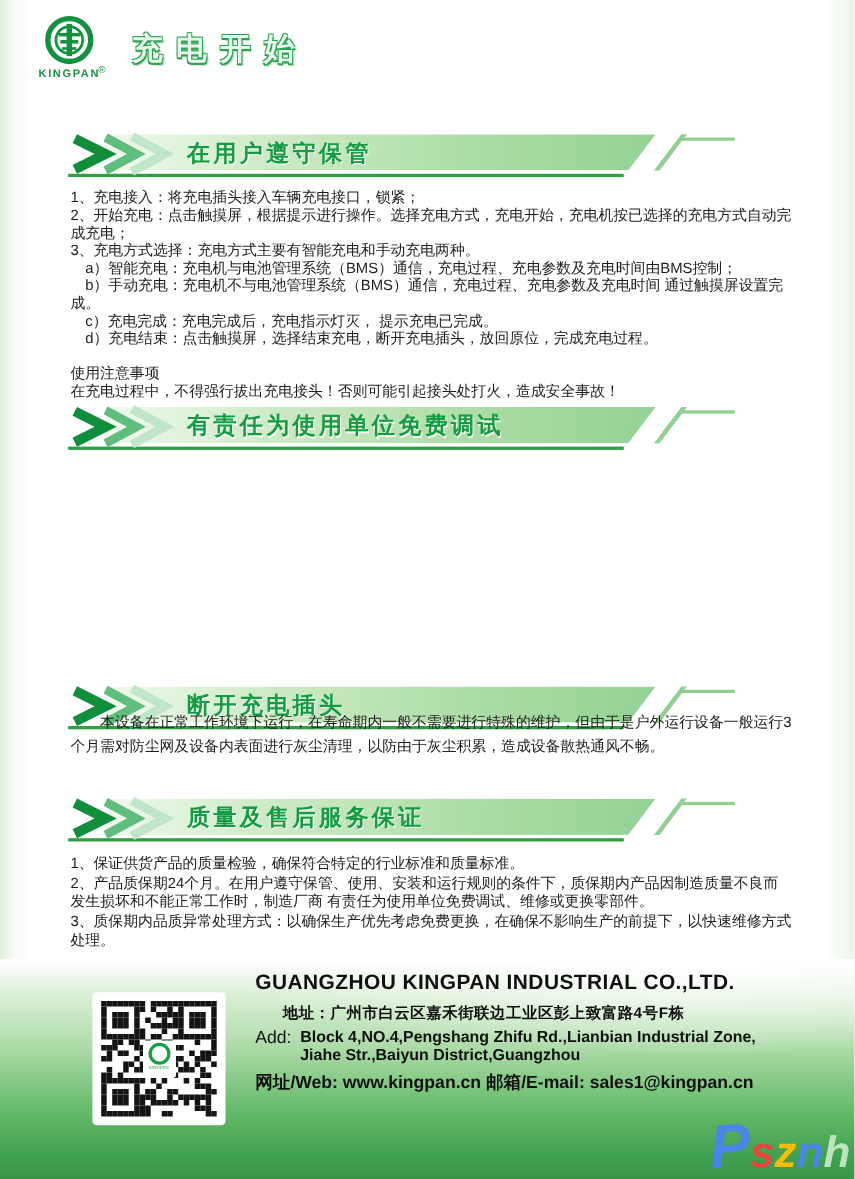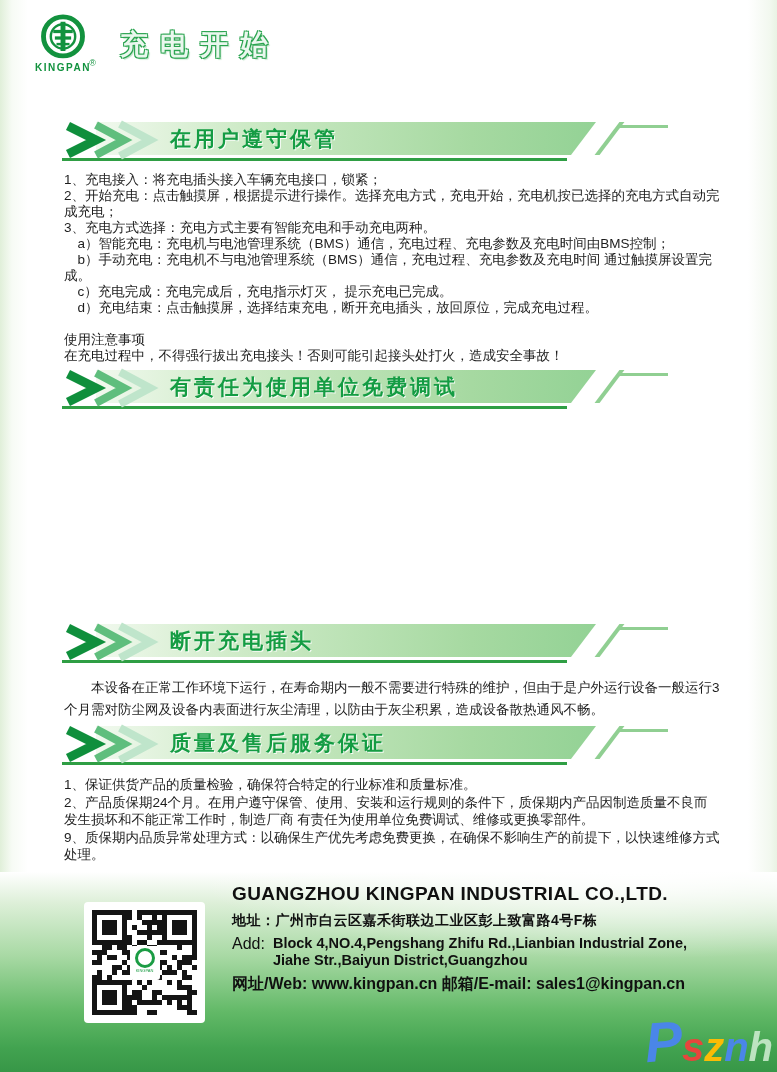--- a/index.html
+++ b/index.html
@@ -52,21 +52,21 @@
   .qr i{position:absolute;width:5px;height:5px;background:#141414;}
   .qr-logo{
     position:absolute;left:50%;top:50%;transform:translate(-50%,-50%);
     width:30px;height:34px;background:#fff;border-radius:3px;text-align:center;
   }
   .qr-logo .ring{width:20px;height:20px;border:3px solid #1b9c44;border-radius:50%;margin:2px auto 0;box-sizing:border-box;}
   .qr-logo .tiny{font-size:4px;color:#1b9c44;line-height:5px;}
   .f-info{position:absolute;left:232px;top:8px;width:480px;color:#101010;}
   .co-cn{font-size:30px;font-weight:700;letter-spacing:2.5px;white-space:nowrap;}
   .co-en{font-size:19px;font-weight:700;letter-spacing:.4px;margin-top:3px;white-space:nowrap;}
-  .addr-cn{font-size:14px;font-weight:700;margin-top:7px;letter-spacing:.5px;}
+  .addr-cn{font-size:14px;font-weight:700;margin-top:7px;letter-spacing:.5px;margin-left:25px;}
   .addr-en{display:flex;margin-top:5px;font-size:14.5px;}
   .addr-en .lbl{font-size:16px;margin-right:8px;}
   .addr-en .txt{line-height:17px;font-weight:600;}
   .tel{font-size:17.5px;font-weight:600;margin-top:9px;letter-spacing:.5px;white-space:nowrap;}
   .web{font-size:16px;font-weight:600;margin-top:5px;white-space:nowrap;}
   
   .wmark{position:absolute;right:4px;bottom:2px;font-weight:700;font-style:italic;line-height:1;white-space:nowrap;}
   .wmark span{display:inline-block;}
   .wm0{font-size:56px;transform:rotate(-4deg);}
   .wm1{font-size:40px;}
@@ -139,38 +139,38 @@
     <div class="tail-line"></div>
     <div class="underline"></div>
     <svg class="chevrons" width="104" height="42" viewBox="0 0 104 42">
       <path d="M8 7 L36 21 L8 35" fill="none" stroke="#0f8f3c" stroke-width="9"></path>
       <path d="M36 6 L64 21 L36 36" fill="none" stroke="#5fbe7d" stroke-width="8"></path>
       <path d="M60 5 L90 21 L60 37" fill="none" stroke="#bfe5cb" stroke-width="8"></path>
     </svg>
     <div class="sec-title">断开充电插头</div>
   </div>
 
-  <div class="body-block" style="top:677px;line-height:22px">　　本设备在正常工作环境下运行，在寿命期内一般不需要进行特殊的维护，但由于是户外运行设备一般运行3个月需对防尘网及设备内表面进行灰尘清理，以防由于灰尘积累，造成设备散热通风不畅。</div>
+  <div class="body-block" style="top:646px;line-height:22px">　　本设备在正常工作环境下运行，在寿命期内一般不需要进行特殊的维护，但由于是户外运行设备一般运行3个月需对防尘网及设备内表面进行灰尘清理，以防由于灰尘积累，造成设备散热通风不畅。</div>
 
   <div class="banner" style="top:724px">
     <div class="band"></div>
     <div class="tail"></div>
     <div class="tail-line"></div>
     <div class="underline"></div>
     <svg class="chevrons" width="104" height="42" viewBox="0 0 104 42">
       <path d="M8 7 L36 21 L8 35" fill="none" stroke="#0f8f3c" stroke-width="9"></path>
       <path d="M36 6 L64 21 L36 36" fill="none" stroke="#5fbe7d" stroke-width="8"></path>
       <path d="M60 5 L90 21 L60 37" fill="none" stroke="#bfe5cb" stroke-width="8"></path>
     </svg>
     <div class="sec-title">质量及售后服务保证</div>
   </div>
 
   <div class="body-block" style="top:776px;line-height:17.6px">1、保证供货产品的质量检验，确保符合特定的行业标准和质量标准。
 2、产品质保期24个月。在用户遵守保管、使用、安装和运行规则的条件下，质保期内产品因制造质量不良而发生损坏和不能正常工作时，制造厂商 有责任为使用单位免费调试、维修或更换零部件。
-9、质保期内品质异常处理方式：以确保生产优先考虑免费更换，在确保不影响生产的前提下，以快速维修方式处理。</div>
+3、质保期内品质异常处理方式：以确保生产优先考虑免费更换，在确保不影响生产的前提下，以快速维修方式处理。</div>
 
   <div class="footer">
     <div class="qr-box">
       <div class="qr" id="qr">
           <i style="left: 0px; top: 0px;"></i>
           <i style="left: 5px; top: 0px;"></i>
           <i style="left: 10px; top: 0px;"></i>
           <i style="left: 15px; top: 0px;"></i>
           <i style="left: 20px; top: 0px;"></i>
           <i style="left: 25px; top: 0px;"></i>

